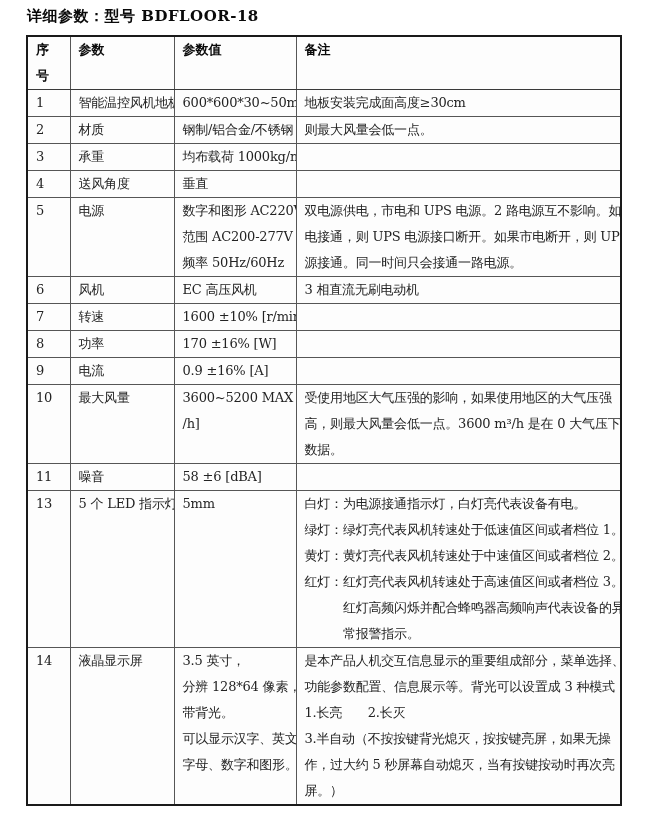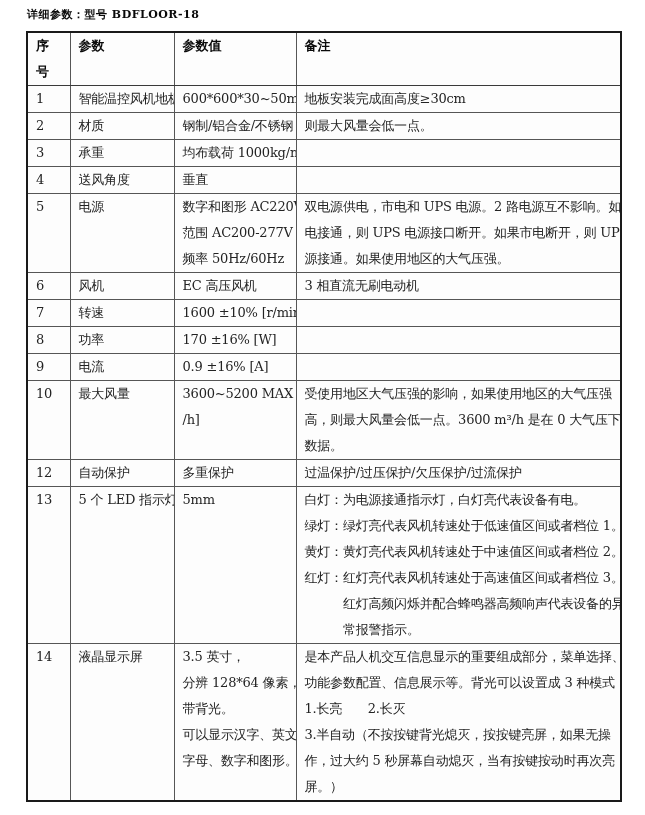--- a/index.html
+++ b/index.html
@@ -4,21 +4,21 @@
 <style>
   html,body{margin:0;padding:0;background:#ffffff;}
   body{
     width:645px;height:815px;overflow:hidden;
     font-family:"DejaVu Serif","Liberation Serif",serif;
     color:#232323;
     -webkit-font-smoothing:antialiased;
   }
   .page{padding:7px 0 0 26px;}
   .doc-title{
-    font-size:11px;font-weight:bold;color:#0a0a0a;
+    font-size:15px;font-weight:bold;color:#0a0a0a;
     margin:0 0 9px 1px;letter-spacing:0.5px;
   }
   table.spec{
     border-collapse:collapse;table-layout:fixed;
     width:594px;
     border:2px solid #1a1a1a;
     background:#fdfdfd;
   }
   table.spec th, table.spec td{
     border:1px solid #565656;
@@ -120,21 +120,21 @@
             <div class="ln">电源</div>
           </td>
           <td>
             <div class="ln">数字和图形 AC220V</div>
             <div class="ln">范围 AC200-277V</div>
             <div class="ln">频率 50Hz/60Hz</div>
           </td>
           <td>
             <div class="ln">双电源供电，市电和 UPS 电源。2 路电源互不影响。如果市</div>
             <div class="ln">电接通，则 UPS 电源接口断开。如果市电断开，则 UPS 电</div>
-            <div class="ln">源接通。如果使用地区的大气压强。</div>
+            <div class="ln">源接通。同一时间只会接通一路电源。</div>
           </td>
         </tr>
         <tr>
           <td>
             <div class="ln">6</div>
           </td>
           <td>
             <div class="ln">风机</div>
           </td>
           <td>
@@ -192,31 +192,29 @@
             <div class="ln">/h]</div>
           </td>
           <td>
             <div class="ln">受使用地区大气压强的影响，如果使用地区的大气压强</div>
             <div class="ln">高，则最大风量会低一点。3600 m³/h 是在 0 大气压下测得</div>
             <div class="ln">数据。</div>
           </td>
         </tr>
         <tr>
           <td>
-            <div class="ln">12</div>
-          </td>
-          <td>
-            <div class="ln">自动保护</div>
-          </td>
-          <td>
-            <div class="ln">多重保护</div>
-          </td>
-          <td>
-            <div class="ln">过温保护/过压保护/欠压保护/过流保护</div>
-          </td>
+            <div class="ln">11</div>
+          </td>
+          <td>
+            <div class="ln">噪音</div>
+          </td>
+          <td>
+            <div class="ln">58 ±6 [dBA]</div>
+          </td>
+          <td></td>
         </tr>
         <tr>
           <td>
             <div class="ln">13</div>
           </td>
           <td>
             <div class="ln">5 个 LED 指示灯</div>
           </td>
           <td>
             <div class="ln">5mm</div>

